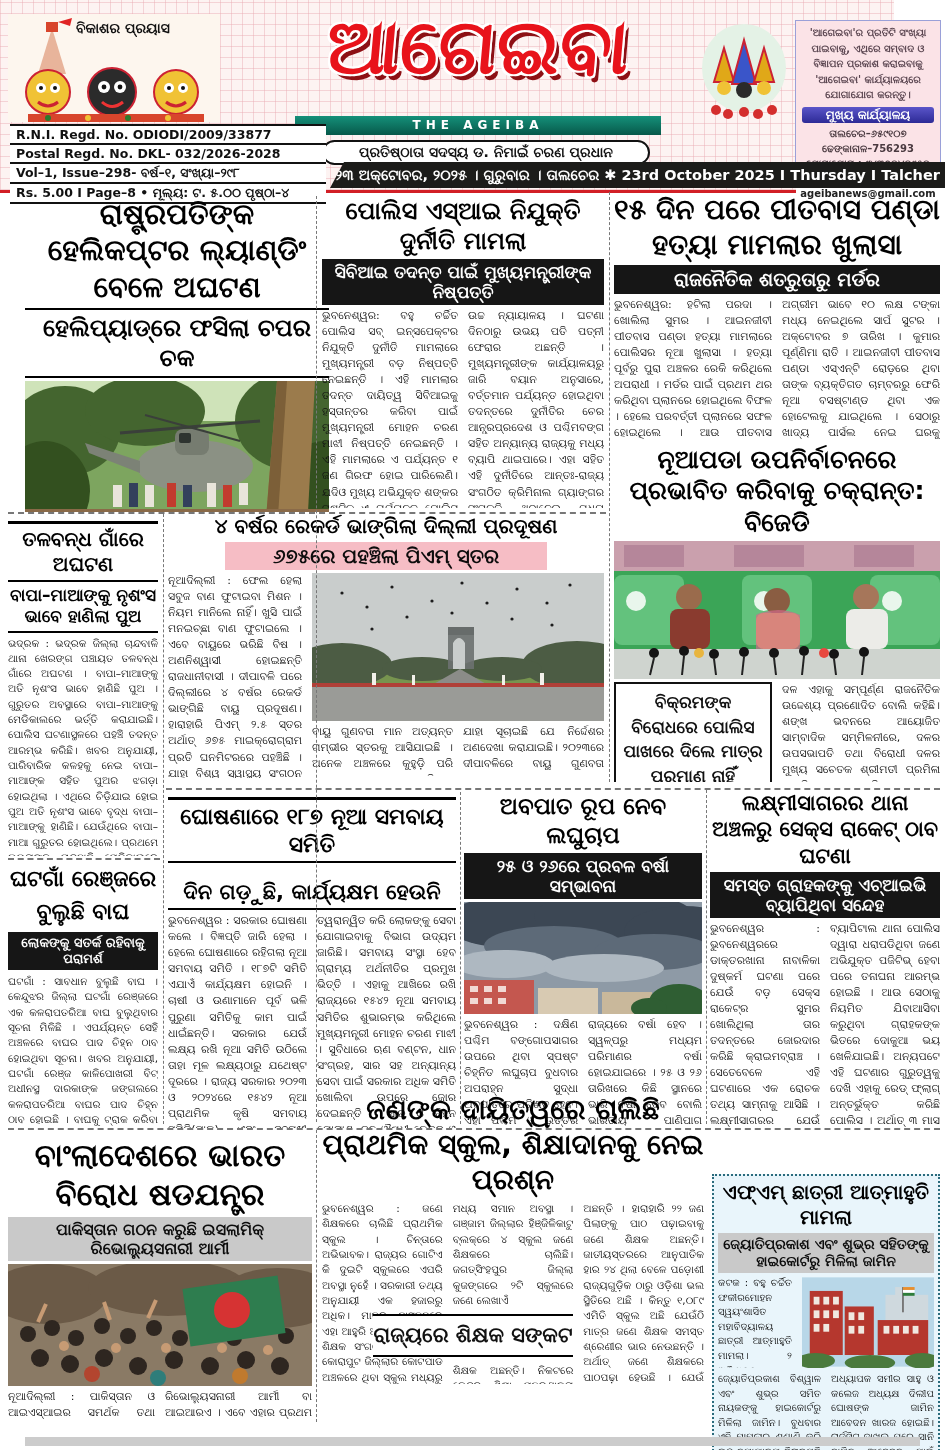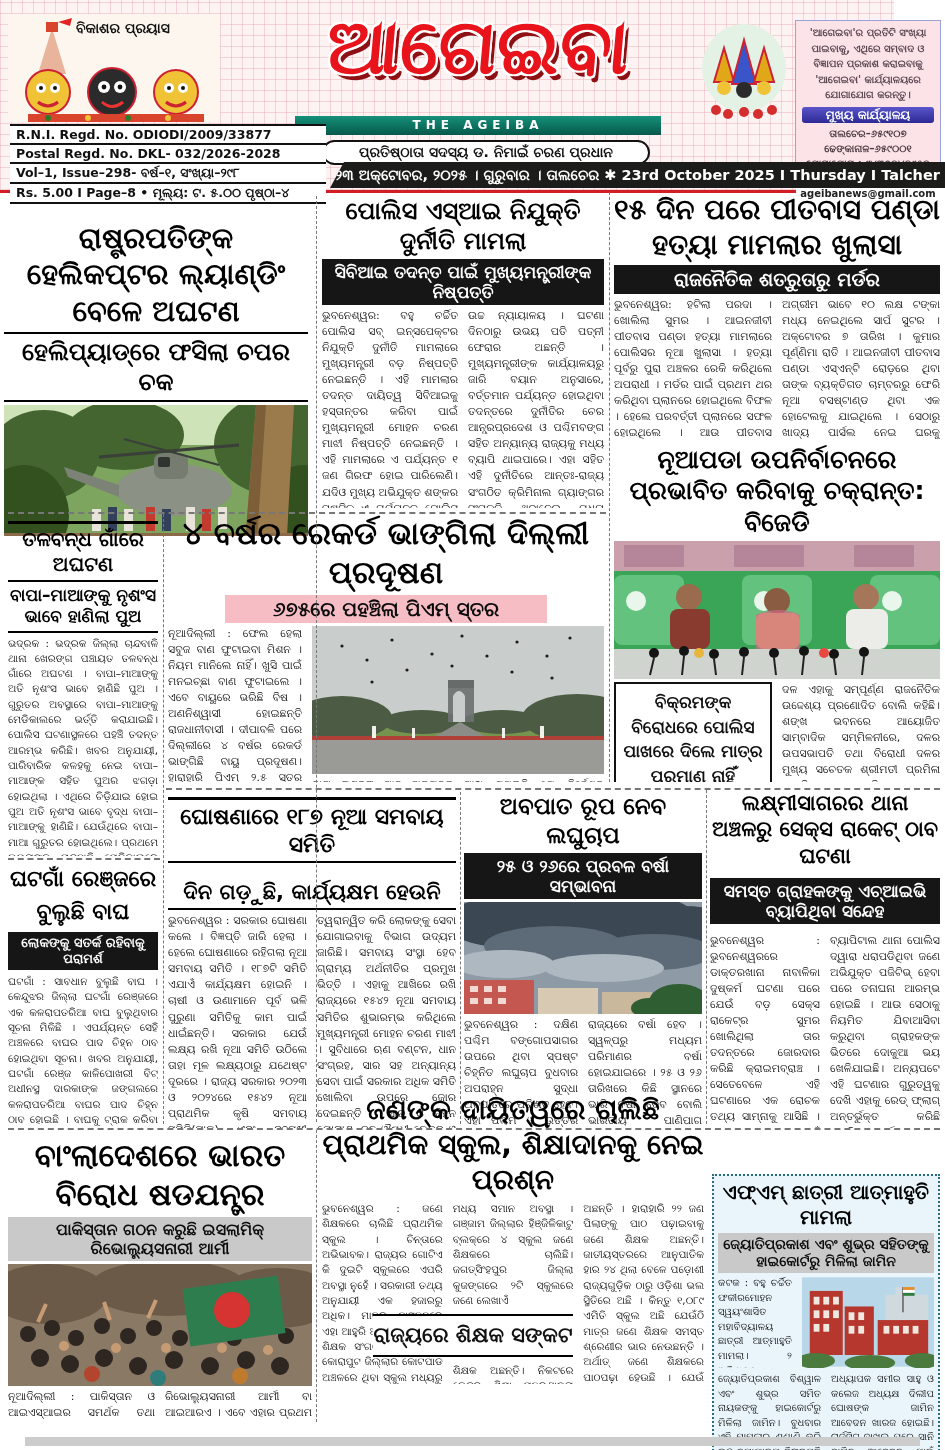--- a/index.html
+++ b/index.html
@@ -112,36 +112,36 @@
           <circle cx="58" cy="92" r="5"></circle>
           <circle cx="72" cy="88" r="5"></circle>
         </g>
     </svg>
 
     <div class="officebox">
       <div class="notice">'ଆଗେଇବା'ର ପ୍ରତିଟି ସଂଖ୍ୟା ପାଇବାକୁ, ଏଥିରେ ସମ୍ବାଦ ଓ ବିଜ୍ଞାପନ ପ୍ରକାଶ କରାଇବାକୁ 'ଆଗେଇବା' କାର୍ଯ୍ୟାଳୟରେ ଯୋଗାଯୋଗ କରନ୍ତୁ।</div>
       <div class="obar">ମୁଖ୍ୟ କାର୍ଯ୍ୟାଳୟ</div>
       <div class="phones">
         <div>ତାଲଚେର–୬୫୯୧୦୭</div>
-        <div>ଢେଙ୍କାନାଳ–୬୫୯୦୦୧</div>
+        <div>ଢେଙ୍କାନାଳ–756293</div>
         <div>ଯୋଗାଯୋଗ : ୯୪୩୭୦୪୦୯୫୦</div>
       </div>
       <div class="email"><span class="dot">@</span><span>ageibanews@gmail.com</span></div>
     </div>
 
     <div class="rni">
       <div>R.N.I. Regd. No. ODIODI/2009/33877</div>
       <div>Postal Regd. No. DKL- 032/2026-2028</div>
       <div>Vol–1, Issue–298- ବର୍ଷ–୧, ସଂଖ୍ୟା–୨୯୮</div>
       <div>Rs. 5.00 I Page–8 • ମୂଲ୍ୟ: ଟ. ୫.୦୦ ପୃଷ୍ଠା–୪</div>
     </div>
     <div class="datebar">୨୩ ଅକ୍ଟୋବର, ୨୦୨୫ । ଗୁରୁବାର । ତାଲଚେର ✱ 23rd October 2025 I Thursday I Talcher</div>
   </div>
 
-  <div class="art" style="left:4px;top:196px;width:304px;height:316px;margin-top:24px;">
+  <div class="art" style="left:25px;top:196px;width:304px;height:316px;">
     <div class="hl" style="font-size:29px;">ରାଷ୍ଟ୍ରପତିଙ୍କ ହେଲିକପ୍ଟର ଲ୍ୟାଣ୍ଡିଂ ବେଳେ ଅଘଟଣ</div>
     <div class="rule"></div>
     <div class="hl" style="font-size:24px;">ହେଲିପ୍ୟାଡ୍‌ରେ ଫସିଲା ଚପର ଚକ</div>
     <div class="rule"></div>
     <svg class="photo" viewBox="0 0 304 150" style="height:150px;margin:2px 0;">
       <rect width="304" height="150" fill="#7da55f"></rect>
       <rect width="304" height="40" fill="#cfe3b9"></rect>
       <g fill="#44652f">
           <ellipse cx="40" cy="50" rx="55" ry="45"></ellipse>
           <ellipse cx="120" cy="30" rx="60" ry="35"></ellipse>
@@ -262,21 +262,21 @@
     <div class="bcol" style="height:232px;font-size:10.5px;">ଭଦ୍ରକ : ଭଦ୍ରକ ଜିଲ୍ଲା ଚାନ୍ଦବାଳି ଥାନା ଖେରଙ୍ଗ ପଞ୍ଚାୟତ ତଳବନ୍ଧ ଗାଁରେ ଅଘଟଣ । ବାପା–ମାଆଙ୍କୁ ଅତି ନୃଶଂସ ଭାବେ ହାଣିଛି ପୁଅ । ଗୁରୁତର ଅବସ୍ଥାରେ ବାପା–ମାଆଙ୍କୁ ମେଡିକାଲରେ ଭର୍ତ୍ତି କରାଯାଇଛି। ପୋଲିସ ଘଟଣାସ୍ଥଳରେ ପହଞ୍ଚି ତଦନ୍ତ ଆରମ୍ଭ କରିଛି। ଖବର ଅନୁଯାୟୀ, ପାରିବାରିକ କଳହକୁ ନେଇ ବାପା–ମାଆଙ୍କ ସହିତ ପୁଅର ଝଗଡ଼ା ହୋଇଥିଲା । ଏଥିରେ ଚିଡ଼ିଯାଇ ହୋଇ ପୁଅ ଅତି ନୃଶଂସ ଭାବେ ବୃଦ୍ଧ ବାପା–ମାଆଙ୍କୁ ହାଣିଛି। ଯେଉଁଥିରେ ବାପା–ମାଆ ଗୁରୁତର ହୋଇଥିଲେ। ପ୍ରଥମେ ଉଭୟଙ୍କୁ ଚାନ୍ଦବାଳି ମେଡିକାଲରେ ଭର୍ତ୍ତି କରାଯାଇଥିଲା। ପରେ ଅବସ୍ଥା ଗୁରୁତର ଥିବାରୁ ତାଙ୍କ ଜବକ ବଡ଼ ମେଡିକାଲକୁ ସ୍ଥାନାନ୍ତରିତ କରାଯାଇଛି। ଆକ୍ରମଣ କରିଥିବା ପୁଅ ହେଉଛି ମନୋଜ ନାୟକ। ଯେତେବେଳେ ଘଟଣା ସଂପର୍କରେ ଖବର ପାଇ ପୋଲିସ ଘଟଣାସ୍ଥଳରେ ପହଞ୍ଚି ଜାଞ୍ଚ୍ ଆରମ୍ଭ କରିଛି । ତେବେ ଆକ୍ରମଣରେ ଗୁରୁତର ହୋଇଥିବା ବୃଦ୍ଧ ପିତା ମଧୁବଦନ ନାୟକ ଓ ମାଆ ମାଧୁରୀ ନାୟକଙ୍କ ଚିକିତ୍ସା ଏବେ ଚାଲି ରହିଛି ।</div>
   </div>
 
   <div class="art" style="left:8px;top:862px;width:150px;height:264px;">
     <div class="hl" style="font-size:22px;line-height:1.5;">ଘଟଗାଁ ରେଞ୍ଜରେ ବୁଲୁଛି ବାଘ</div>
     <div class="bar-black" style="font-size:13px;margin:4px 0;">ଲୋକଙ୍କୁ ସତର୍କ ରହିବାକୁ ପରାମର୍ଶ</div>
     <div class="bcol" style="height:170px;font-size:10.5px;"><span>ଘଟଗାଁ : ସାବଧାନ ବୁଲୁଛି ବାଘ । କେନ୍ଦୁଝର ଜିଲ୍ଲା ଘଟଗାଁ ରେଞ୍ଜରେ ଏକ କଳରାପତରିଆ ବାଘ ବୁଲୁଥିବାର ସୂଚନା ମିଳିଛି । ଏପର୍ଯ୍ୟନ୍ତ ସେହି ଅଞ୍ଚଳରେ ବାଘର ପାଦ ଚିହ୍ନ ଠାବ ହୋଇଥିବା ସୂଚନା। ଖବର ଅନୁଯାୟୀ, ଘଟଗାଁ ରେଞ୍ଜ କାଳିପୋଖରୀ ବିଟ୍ ଅଧୀନସ୍ଥ ଦାରକାଙ୍କ ଜଙ୍ଗଲରେ କଳରାପତରିଆ ବାଘର ପାଦ ଚିହ୍ନ ଠାବ ହୋଇଛି । ବାଘକୁ ଟ୍ରାକ କରିବା ପାଇଁ ବନବିଭାଗ ଜଙ୍ଗଲରେ କ୍ୟାମେରା ଲଗାଇଥିବା ସୂଚନା । ବାଘର ପାଦ ଚିହ୍ନ ଚିହ୍ନଟ ହେବା ପରେ ସ୍ଥାନୀୟ ଅଞ୍ଚଳର କୋଳିମାଟି, ବୁଧଆନାଡି, କାଳିପୋଖରୀ ଗ୍ରାମବାସୀ</span> </div>
   </div>
 
   <div class="art" style="left:168px;top:514px;width:436px;height:268px;">
-    <div class="hl" style="font-size:31px;text-align:center;">୪ ବର୍ଷର ରେକର୍ଡ ଭାଙ୍ଗିଲା ଦିଲ୍ଲୀ ପ୍ରଦୂଷଣ</div>
+    <div class="hl" style="font-size:20px;text-align:center;">୪ ବର୍ଷର ରେକର୍ଡ ଭାଙ୍ଗିଲା ଦିଲ୍ଲୀ ପ୍ରଦୂଷଣ</div>
     <div style="text-align:center;margin:3px 0;"><span class="bar-pink" style="display:inline-block;width:70%;font-size:20px;">୬୭୫ରେ ପହଞ୍ଚିଲା ପିଏମ୍ ସ୍ତର</span></div>
     <div class="cols">
       <div class="bcol" style="flex:0 0 134px;height:205px;">ନୂଆଦିଲ୍ଲୀ : ଫେଲ ହେଲା ସବୁଜ ବାଣ ଫୁଟାଇବା ମିଶନ । ନିୟମ ମାନିଲେ ନାହିଁ। ଖୁସି ପାଇଁ ମନଇଚ୍ଛା ବାଣ ଫୁଟାଇଲେ । ଏବେ ବାୟୁରେ ଭରିଛି ବିଷ । ଅଣନିଶ୍ୱାସୀ ହୋଇଛନ୍ତି ରାଜଧାନୀବାସୀ । ଦୀପାବଳି ପରେ ଦିଲ୍ଲୀରେ ୪ ବର୍ଷର ରେକର୍ଡ ଭାଙ୍ଗିଛି ବାୟୁ ପ୍ରଦୂଷଣ। ହାରାହାରି ପିଏମ୍ ୨.୫ ସ୍ତର ଅର୍ଥାତ୍ ୬୭୫ ମାଇକ୍ରୋଗ୍ରାମ ପ୍ରତି ଘନମିଟରରେ ପହଞ୍ଚିଛି । ଯାହା ବିଶ୍ୱ ସ୍ୱାସ୍ଥ୍ୟ ସଂଗଠନ ଦ୍ୱାରା ପରାମର୍ଶିତ ସୀମାର ପ୍ରାୟ ୧୦୦ ଗୁଣା ଅଧିକ। ସୁପ୍ରିମକୋର୍ଟ ନିର୍ଦ୍ଦିଷ୍ଟ ସମୟ ମଧ୍ୟରେ ଗ୍ରୀନ ବାଣ ଫୁଟାଇବାକୁ ଅନୁମତି ଦେଇଥିଲେ। ରାତି ୮ଟାରୁ ୧୦ ଟା ପର୍ଯ୍ୟନ୍ତ ଫୁଟାଇବାକୁ ସମୟ ଧାର୍ଯ୍ୟ ହୋଇଥିଲା। ଲୋକଙ୍କ ଉସ୍ଥାହ କିନ୍ତୁ ଏହି ସମୟ-ସୀମା ମାନିନାହିଁ । ଫଳରେ ଦିଲ୍ଲୀରେ</div>
       <div style="flex:1;">
         <svg class="photo" viewBox="0 0 292 148" style="height:148px;">
           <rect width="292" height="148" fill="#c9cdcc"></rect>
           <rect y="90" width="292" height="26" fill="#77944f"></rect>
           <g fill="#4c5c44">
               <ellipse cx="30" cy="92" rx="50" ry="22"></ellipse>
               <ellipse cx="265" cy="92" rx="55" ry="24"></ellipse>
@@ -369,21 +369,21 @@
         </g>
     </svg>
     <div class="cols" style="height:170px;">
       <div class="bcol">ଭୁବନେଶ୍ୱର : ଦକ୍ଷିଣ ପଶ୍ଚିମ ବଙ୍ଗୋପସାଗର ଉପରେ ଥିବା ସ୍ପଷ୍ଟ ଚିହ୍ନିତ ଲଘୁଚାପ ବୁଧବାର ଅପରାହ୍ନ ସୁଦ୍ଧା ଅବପାତରେ ପରିଣତ ହେବ। ଏହା ପଶ୍ଚିମ ଓ ଉତ୍ତର ପଶ୍ଚିମ ଦିଗରେ ତାମିଲନାଡୁ, ପଣ୍ଡିଚେରୀ ଓ ଦକ୍ଷିଣ ଆନ୍ଧ୍ରପ୍ରଦେଶ ଆଡ଼କୁ ମୁହାଁଇବା ସହ ଅଧିକ ଘନୀଭୂତ ହୋଇପାରେ । କିନ୍ତୁ ଓଡ଼ିଶା ଉପରେ ବିଶେଷ ପ୍ରଭାବ ପଡ଼ିବନି। ଆସନ୍ତା ୨୬ତାରିଖ ଯାଏ</div>
       <div class="bcol"><span>ରାଜ୍ୟରେ ବର୍ଷା ହେବ । ସ୍ୱଳ୍ପରୁ ମଧ୍ୟମ ପରିମାଣର ବର୍ଷା ହୋଇଯାଇରେ । ୨୫ ଓ ୨୬ ତାରିଖରେ କିଛି ସ୍ଥାନରେ ଭାରି ବର୍ଷା ଦେବ ବୋଲି ଭାରତୀୟ ପାଣିପାଗ ବିଜ୍ଞାନ(ଆଇଏମ୍‌ଡି) ଆକଳନ କରିଛି। ପାଣିପାଗ ବିଭାଗ ପୂର୍ବାନୁମାନ କରି କହିଛି, ୨୨ ତାରିଖରେ ଉପକୂଳ ଓଡ଼ିଶା ଓ ଦକ୍ଷିଣ ଓଡ଼ିଶାର କିଛି ସ୍ଥାନରେ ସ୍ୱଳ୍ପରୁ ମଧ୍ୟମ ପରିମାଣର ବର୍ଷା ହୋଇଯାଇରେ। ବାଲେଶ୍ୱର, ଭଦ୍ରକ,</span> </div>
     </div>
   </div>
 
   <div class="art" style="left:710px;top:790px;width:230px;height:338px;">
     <div class="hl" style="font-size:21px;">ଲକ୍ଷ୍ମୀସାଗରର ଥାନା ଅଞ୍ଚଳରୁ ସେକ୍ସ ରାକେଟ୍ ଠାବ ଘଟଣା</div>
-    <div class="bar-black" style="font-size:17px;margin:9px 0;">ସମସ୍ତ ଗ୍ରାହକଙ୍କୁ ଏଚ୍‌ଆଇଭି ବ୍ୟାପିଥିବା ସନ୍ଦେହ</div>
+    <div class="bar-black" style="font-size:17px;margin:3px 0;">ସମସ୍ତ ଗ୍ରାହକଙ୍କୁ ଏଚ୍‌ଆଇଭି ବ୍ୟାପିଥିବା ସନ୍ଦେହ</div>
     <div class="cols" style="height:230px;">
       <div class="bcol">ଭୁବନେଶ୍ୱର : ଭୁବନେଶ୍ୱରରେ ଡାକ୍ତରଖାନା ନାବାଳିକା ଦୁଷ୍କର୍ମ ଘଟଣା ପରେ ଯେଉଁ ବଡ଼ ସେକ୍ସ ରାକେଟ୍‌ର ସୁମର ଖୋଲିଥିଲା ତାର ତଦନ୍ତରେ ଜୋରଦାର କରିଛି କ୍ରାଇମବ୍ରାଞ୍ଚ । ସେତେବେଳେ ଏହି ଘଟଣାରେ ଏକ ରୋଚକ ତଥ୍ୟ ସାମ୍ନାକୁ ଆସିଛି । ଲକ୍ଷ୍ମୀସାଗରର ଯେଉଁ ଘରୁ ସେକ୍ସ ରାକେଟ୍ ଠାବ ହୋଇଥିଲା ସେହି ଘରକୁ ଯାଇଥିବା ପ୍ରାୟ ସମସ୍ତ ଗ୍ରାହକଙ୍କୁ ଏଚ୍‌ଆଇଭି ବ୍ୟାପିଥିବା ସନ୍ଦେହ କରାଯାଉଛି। ସେଠାକୁ ନିୟମିତ ଆସୁଥିବା ଗ୍ରାହକଙ୍କ ମଧ୍ୟରୁ ପ୍ରାୟ ୨୬ ଜଣଙ୍କୁ ଏଚ୍‌ଆଇଭି ସଂକ୍ରମଣ ବ୍ୟାପିଥିବା ସନ୍ଦେହ ପ୍ରକାଶ ପାଇଛି।</div>
       <div class="bcol"><span>ବ୍ୟାପିଟାଲ ଥାନା ପୋଲିସ ଦ୍ୱାରା ଧରାପଡିଥିବା ଜଣେ ଅଭିଯୁକ୍ତ ପଜିଟିଭ୍ ହେବା ପରେ ତନାଘନା ଆରମ୍ଭ ହୋଇଛି । ଆଉ ସେଠାକୁ ନିୟମିତ ଯିବାଆସିବା କରୁଥିବା ଗ୍ରାହକଙ୍କ ଭିତରେ ଦୋକୁଆ ଭୟ ଖେଳିଯାଇଛି। ଅନ୍ୟପଟେ ଏହି ଘଟଣାର ଗୁରୁତ୍ୱକୁ ଦେଖି ଏହାକୁ ରେଡ୍ ଫ୍ଲାଗ୍ ଅନ୍ତର୍ଭୁକ୍ତ କରିଛି ପୋଲିସ । ଅର୍ଥାତ୍ ୩ ମାସ ମଧ୍ୟରେ ଦୁଷ୍କର୍ମ ମାମଲାର ଚାର୍ଜସିଟ୍ କୋର୍ଟରେ ଦାଖଲ କରିବ ପୋଲିସ। ତଦନ୍ତରେ ସାମିଲ ହୋଇଛନ୍ତି କ୍ରାଇମ୍ ଏଜେନ୍ସି ଞିମେନ (ସିଏଡବ୍ଲ୍ୟୁ)ର ୩ ଅଧିକାରୀ।</span> </div>
     </div>
   </div>
 
   <div class="art" style="left:8px;top:1136px;width:304px;height:284px;">
     <div class="hl" style="font-size:31px;">ବାଂଲାଦେଶରେ ଭାରତ ବିରୋଧ ଷଡଯନ୍ତ୍ର</div>
     <div class="bar-gray" style="font-size:16px;margin:3px 0;">ପାକିସ୍ତାନ ଗଠନ କରୁଛି ଇସଲାମିକ୍ ରିଭୋଲ୍ୟୁସନାରୀ ଆର୍ମୀ</div>
     <svg class="photo" viewBox="0 0 304 122" style="height:122px;margin-bottom:3px;">

